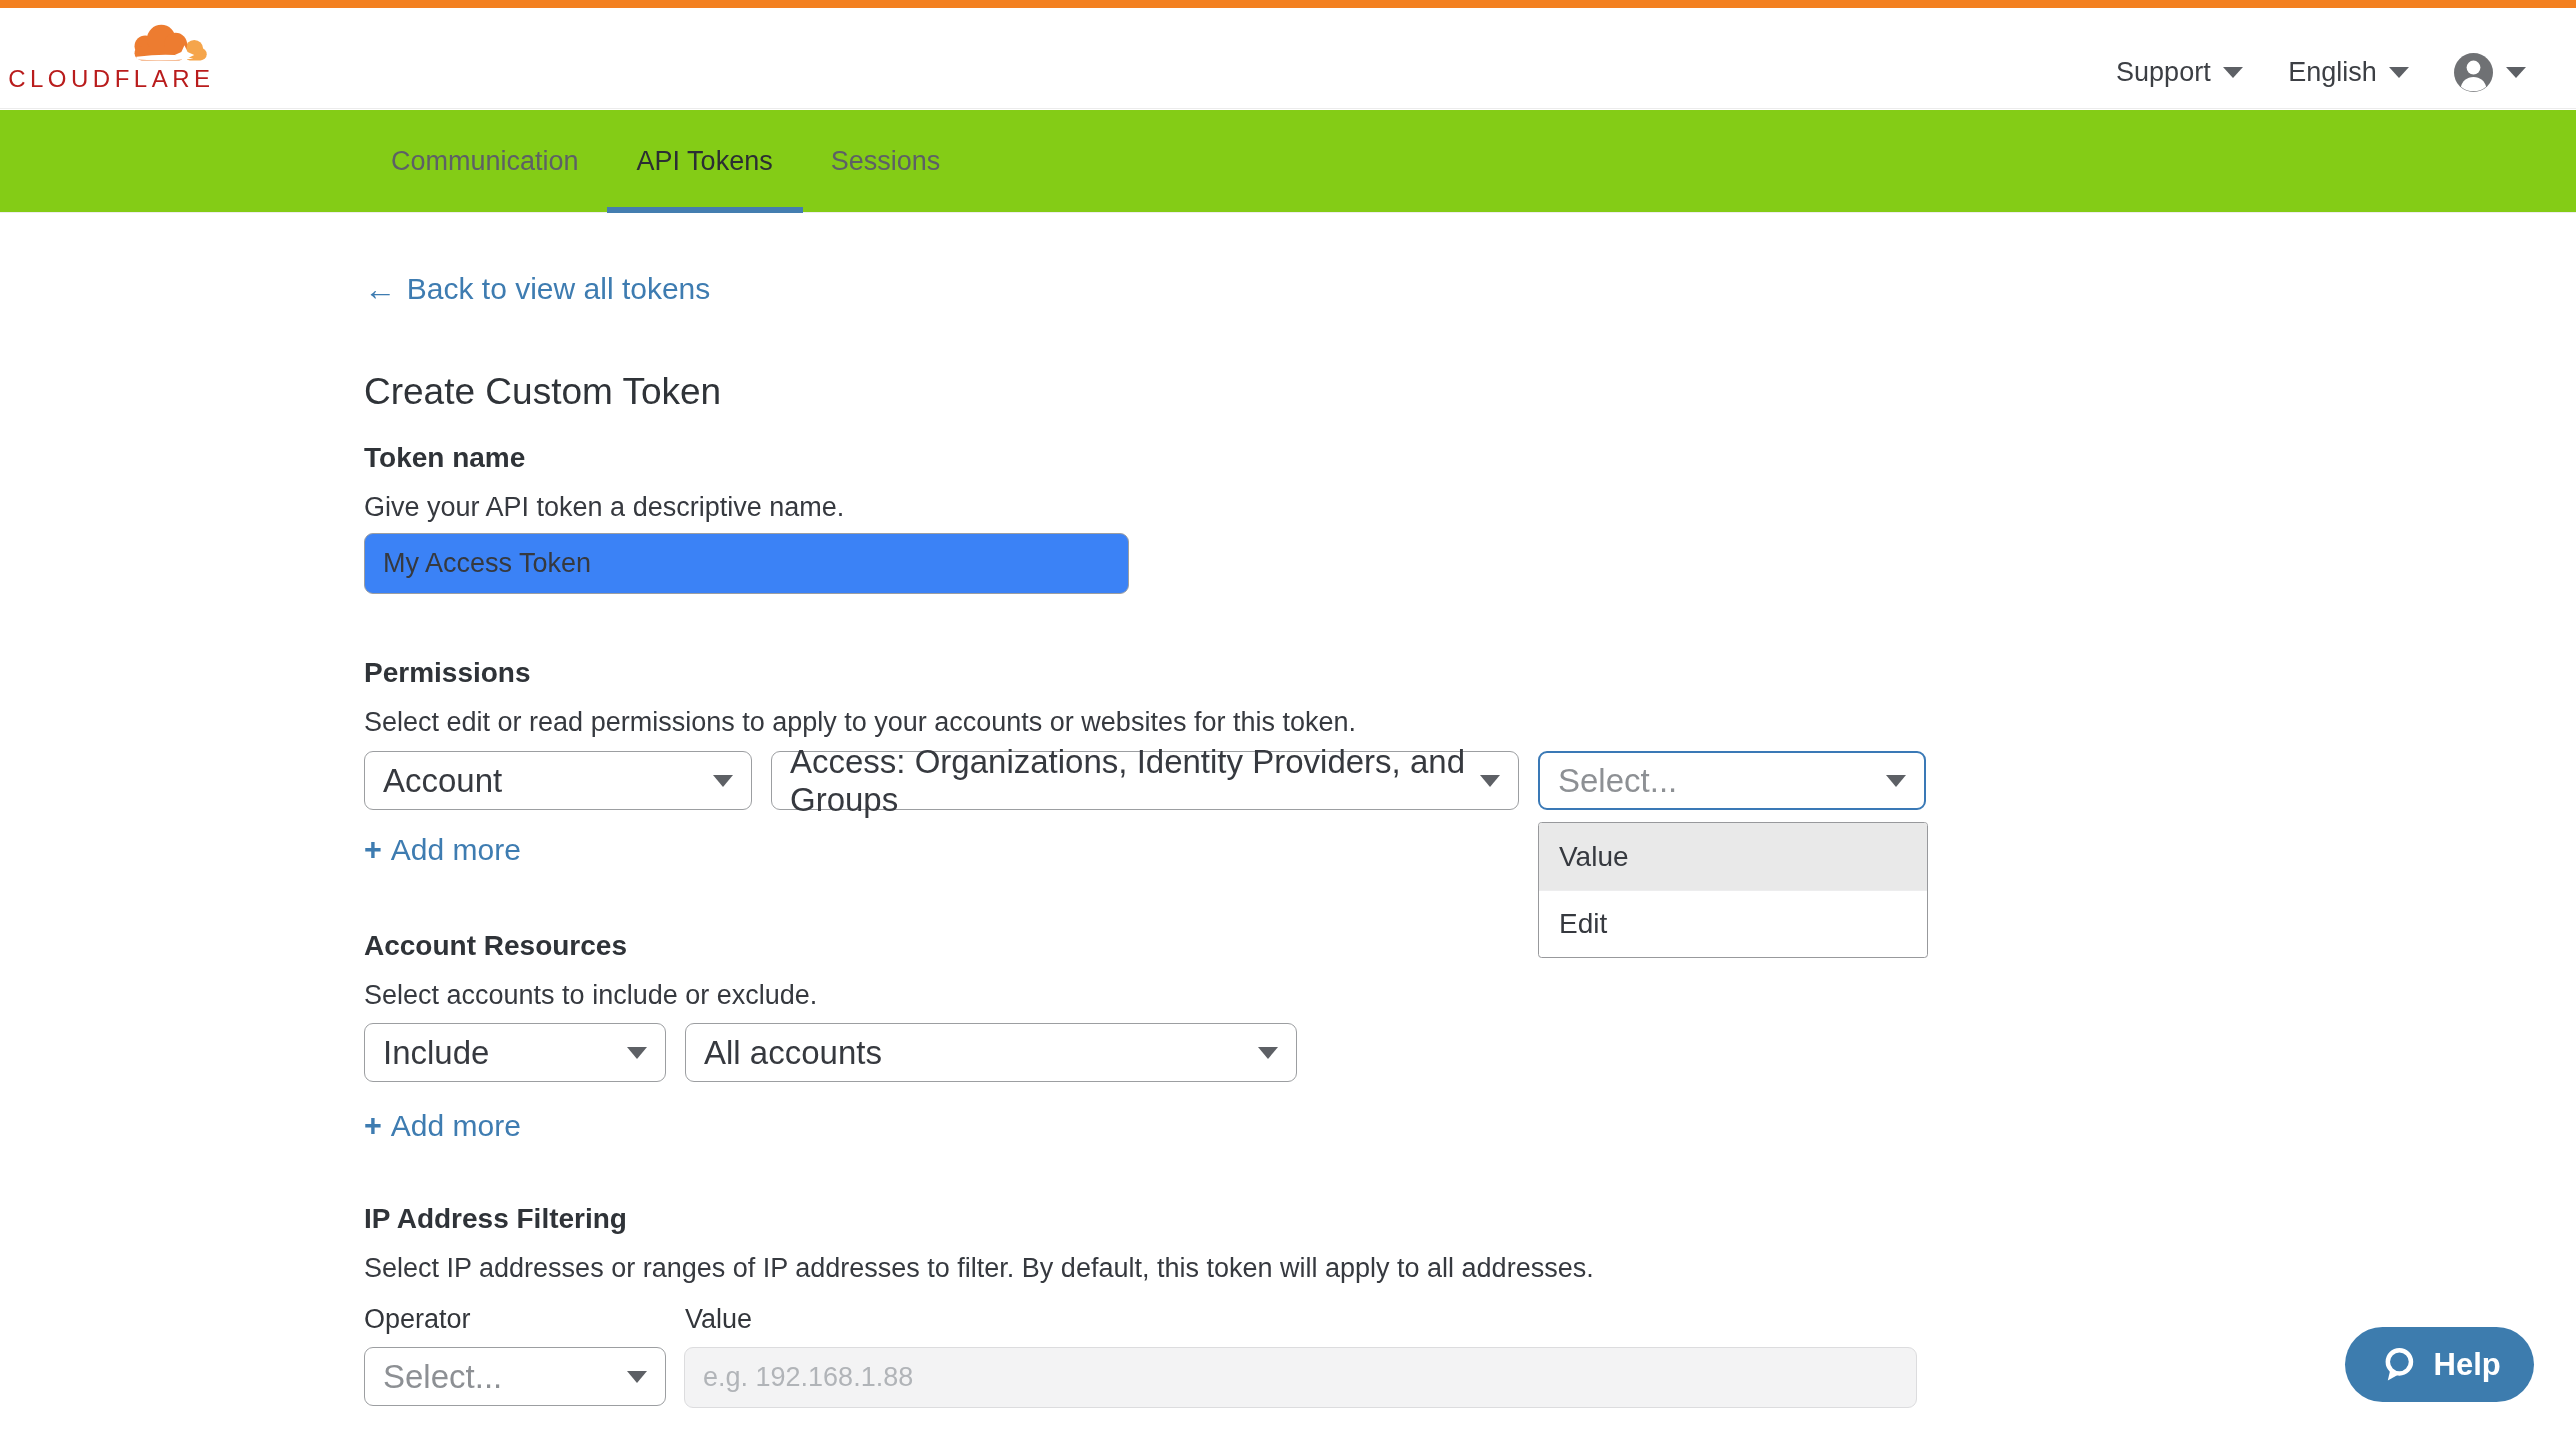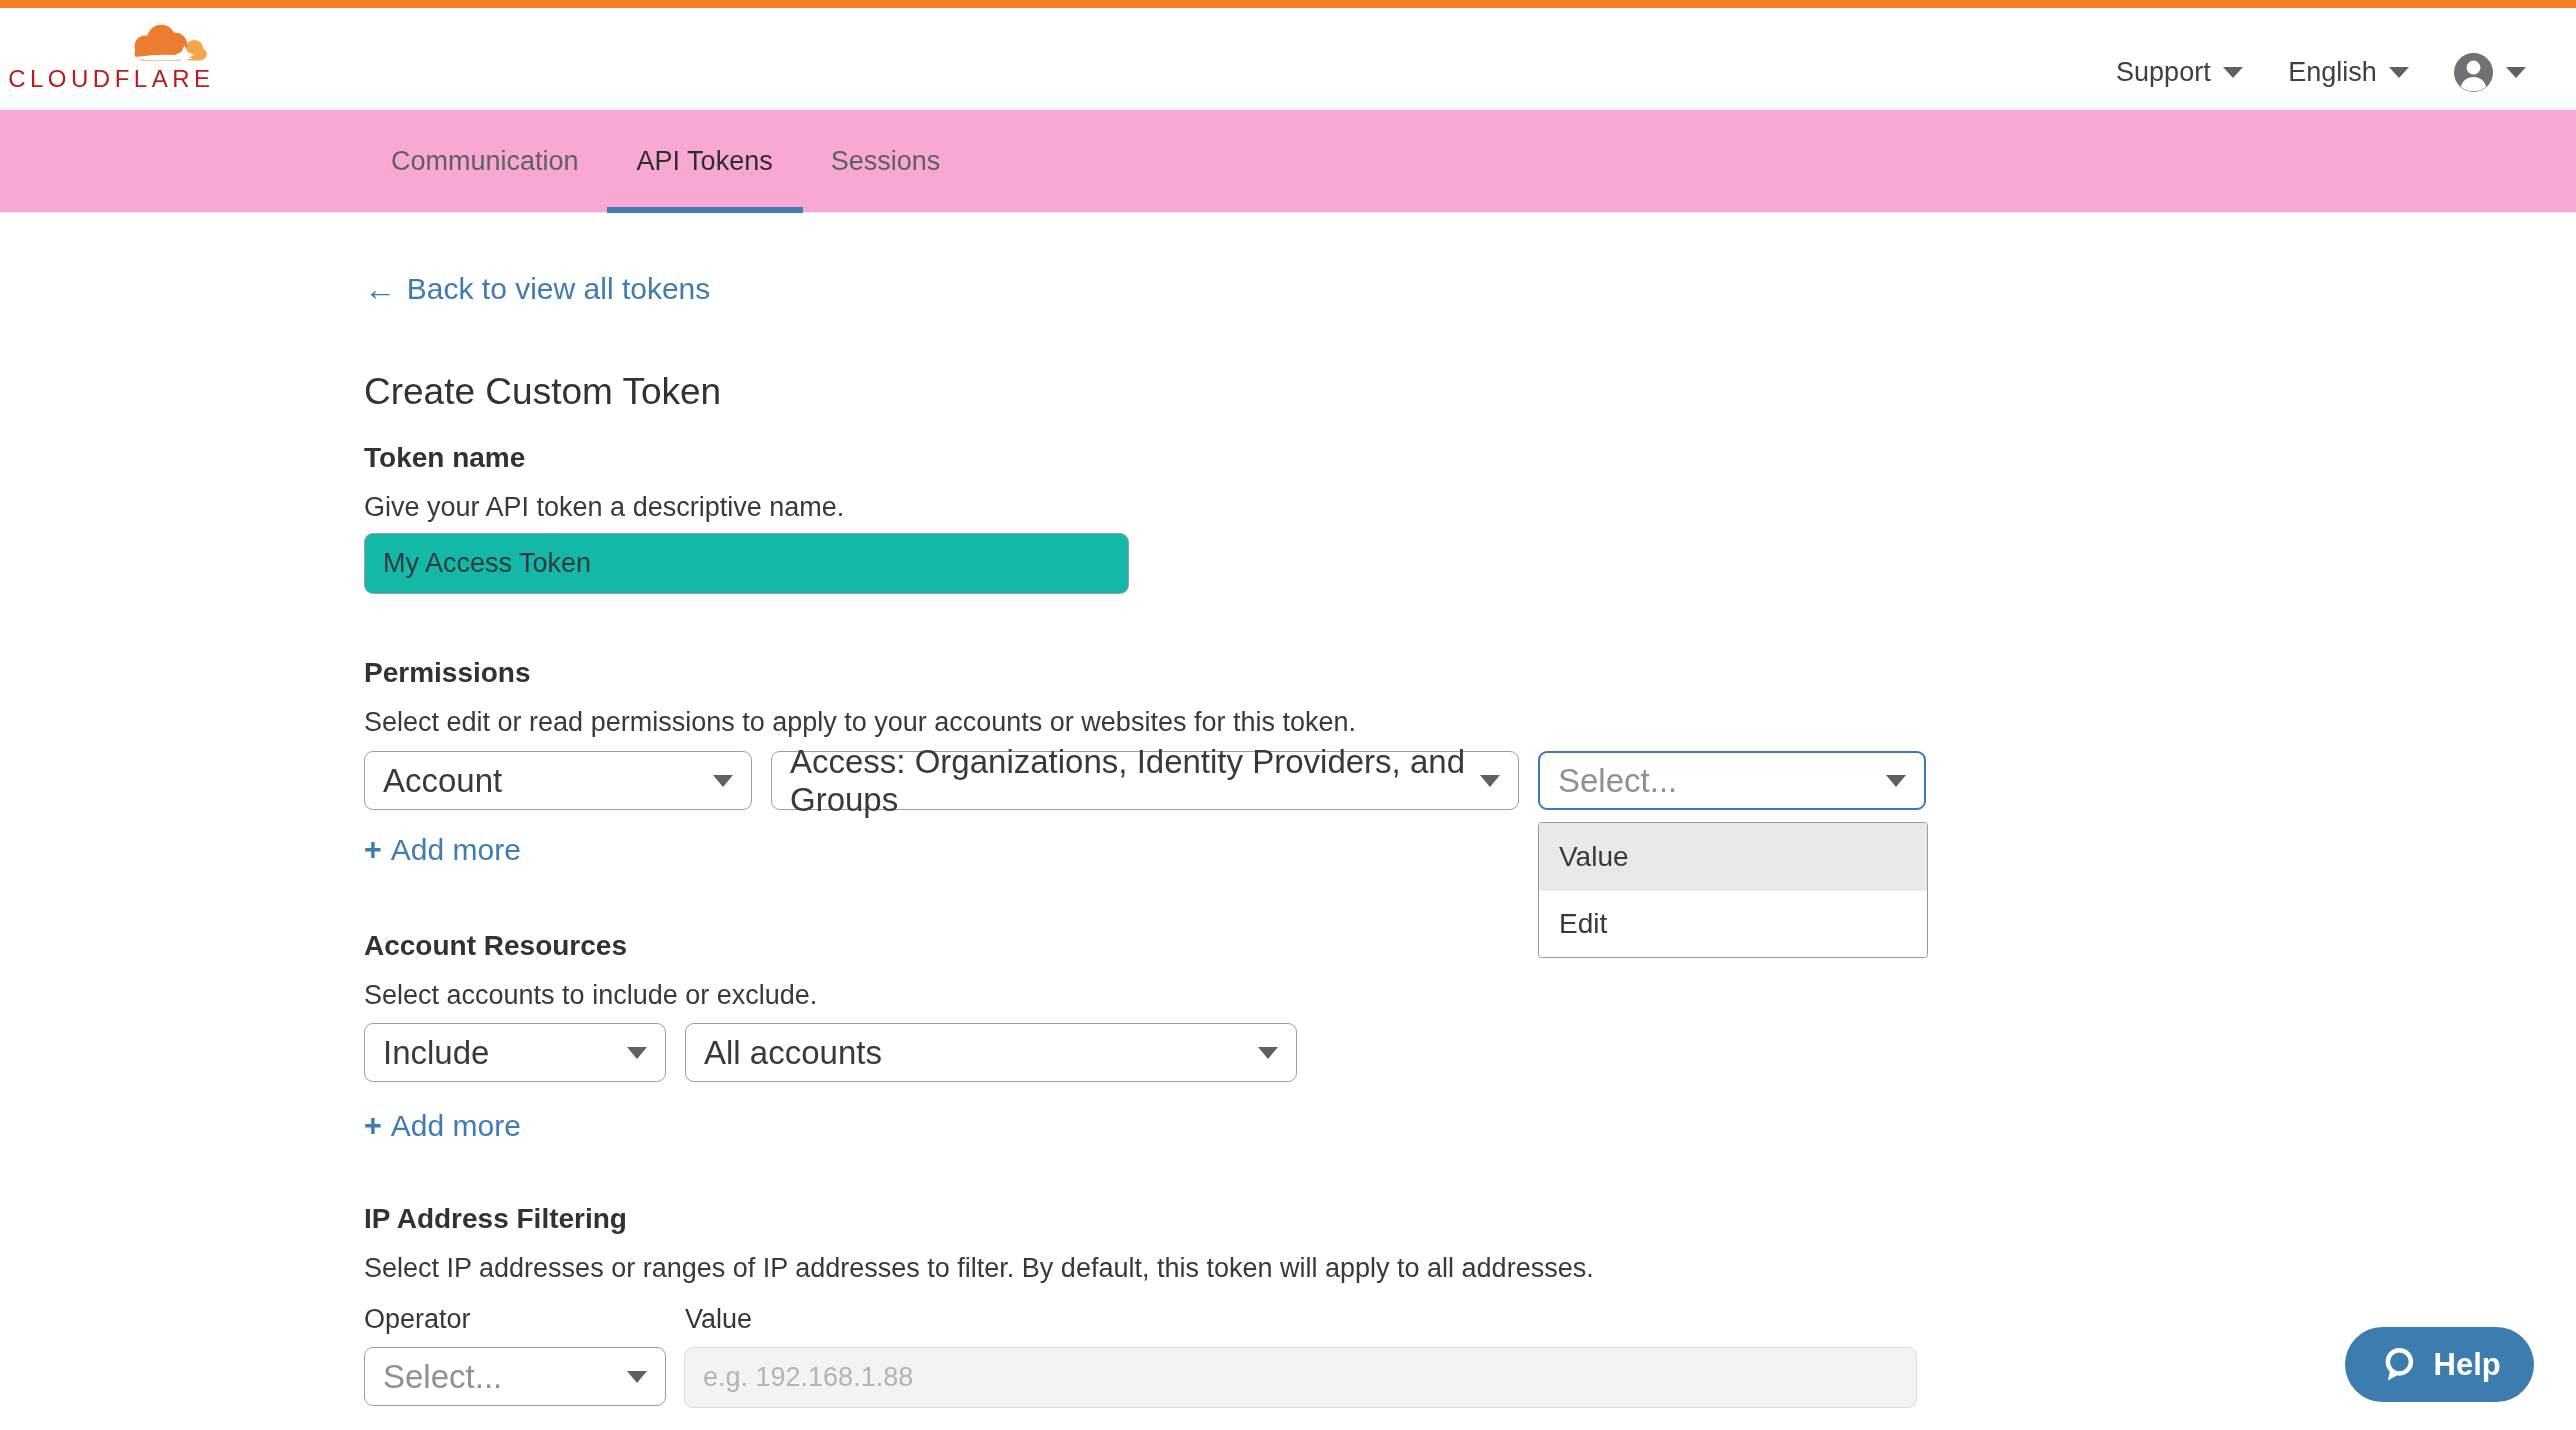--- a/index.html
+++ b/index.html
@@ -32,21 +32,21 @@
   .caret {
     width:0; height:0;
     border-left:10.8px solid transparent; border-right:10.8px solid transparent;
     border-top:12.6px solid #5d6065;
   }
   .caret.small { border-left-width:10px; border-right-width:10px; border-top-width:11.7px; }
 
   
   .tabbar {
     position:absolute; top:110px; left:0; width:2576px; height:103px;
-    background:#f9a8d4; border-bottom:0.9px solid #ededee;
+    background:#84cc16; border-bottom:0.9px solid #ededee;
     display:flex; align-items:stretch; padding-left:391px;
   }
   .tabs { display:flex; gap:58px; }
   .tab { position:relative; display:flex; align-items:center; font-size:27px; color:#5d6066; cursor:pointer; }
   .tab.active { color:#2b2e33; }
   .tab.active::after {
     content:""; position:absolute; left:-30px; right:-30px; bottom:-0.9px; height:6.3px;
     background:#447eb0;
   }
 
@@ -72,21 +72,21 @@
   .select, .text-input {
     height:59px; background:#fff;
     border:1.8px solid #9c9ea1; border-radius:9px;
     display:flex; align-items:center; justify-content:space-between;
     padding:0 18px; font-size:33px; color:#36393f; cursor:pointer;
   }
   .select .placeholder { color:#8d9094; }
   input.field {
     height:61px; border:1.8px solid #9c9ea1; border-radius:9px;
     font-family:"Liberation Sans", sans-serif; font-size:27px; color:#36393f;
-    padding:0 18px; background:#14b8a6; outline:none;
+    padding:0 18px; background:#3b82f6; outline:none;
   }
   input.field:disabled, input.field.disabled {
     background:#f3f3f4; border-color:#dcdcde; color:#b1b4b8;
   }
   input.field.disabled::placeholder { color:#b1b4b8; }
 
   .row { position:absolute; display:flex; gap:19px; }
 
   .select.focused { border:2.7px solid #3a79b6; }
 

